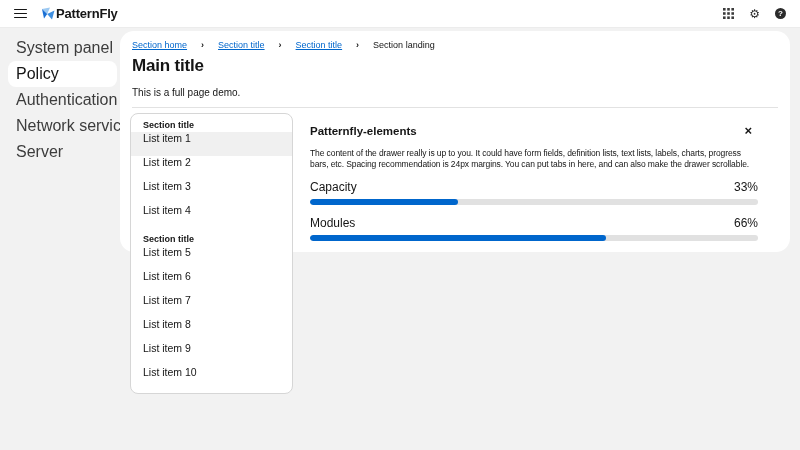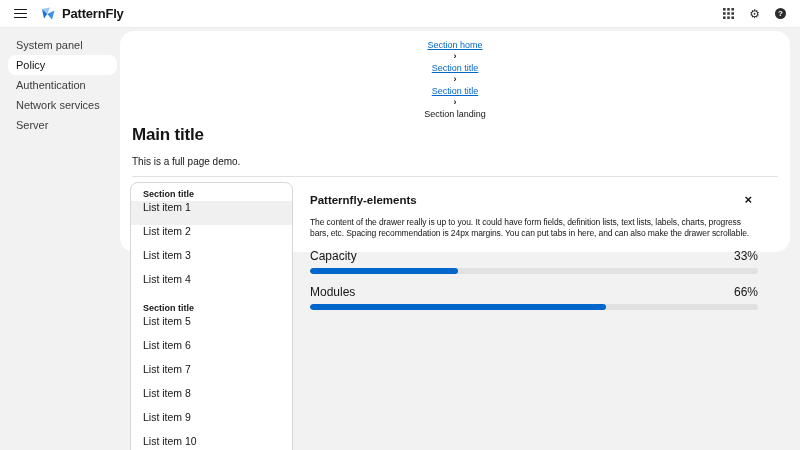--- a/index.html
+++ b/index.html
@@ -11,44 +11,44 @@
   }
 
   
   .masthead {
     position:absolute; top:0; left:0; right:0; height:28px;
     background:#ffffff; border-bottom:1px solid #ececec;
     display:flex; align-items:center; padding:0 14px;
   }
   .burger { width:13px; display:flex; flex-direction:column; gap:2.5px; cursor:pointer; margin-right:13px; }
   .burger i { display:block; height:1.6px; background:#151515; border-radius:1px; }
-  .brand { display:flex; align-items:center; gap:6px; }
+  .brand { display:flex; align-items:center; }
   .brand-text { font-weight:bold; font-size:13px; letter-spacing:-0.2px; }
   .mast-actions { margin-left:auto; display:flex; align-items:center; gap:15px; }
   .mast-btn { background:none; border:none; padding:0; cursor:pointer; color:#2b2b2b; display:flex; align-items:center; }
   .gear-glyph { font-size:12px; line-height:1; font-family:"DejaVu Sans", sans-serif; }
   .help-circle {
     width:11px; height:11px; border-radius:50%; background:#2b2b2b; color:#fff;
     font-size:8px; font-weight:bold; display:flex; align-items:center; justify-content:center;
   }
 
   
   .sidebar { position:absolute; top:28px; left:0; bottom:0; width:120px; padding-top:7px; }
-  .nav-item { font-size:11px; color:#3c3c3c; padding:4px 16px; cursor:pointer; white-space:nowrap; }
+  .nav-item { font-size:16px; color:#3c3c3c; padding:4px 16px; cursor:pointer; white-space:nowrap; }
   .nav-item.active {
     background:#ffffff; border-radius:8px; margin:0 3px 0 8px; padding:4px 8px; color:#151515;
   }
 
   
   .page-card {
     position:absolute; left:120px; top:31px; width:670px; height:221px;
     background:#ffffff; border-radius:14px;
   }
   .card-head { padding:9px 12px 0 12px; }
-  .breadcrumb { display:flex; align-items:center; gap:2px; font-size:9px;flex-direction:column; }
+  .breadcrumb { display:flex; align-items:center; gap:14px; font-size:9px; }
   .bc-link { color:#0066cc; text-decoration:underline; cursor:pointer; }
   .bc-sep { font-weight:bold; color:#151515; font-size:9px; line-height:1; }
   .bc-current { color:#151515; }
   .page-title { font-size:17px; font-weight:bold; margin-top:6px; letter-spacing:-0.2px; }
   .page-subtitle { font-size:10px; margin-top:3px; }
   .divider { border-top:1px solid #e2e2e2; margin-top:9px; }
 
   .card-body { display:flex; align-items:flex-start; padding:5px 16px 0 10px; }
 
   

